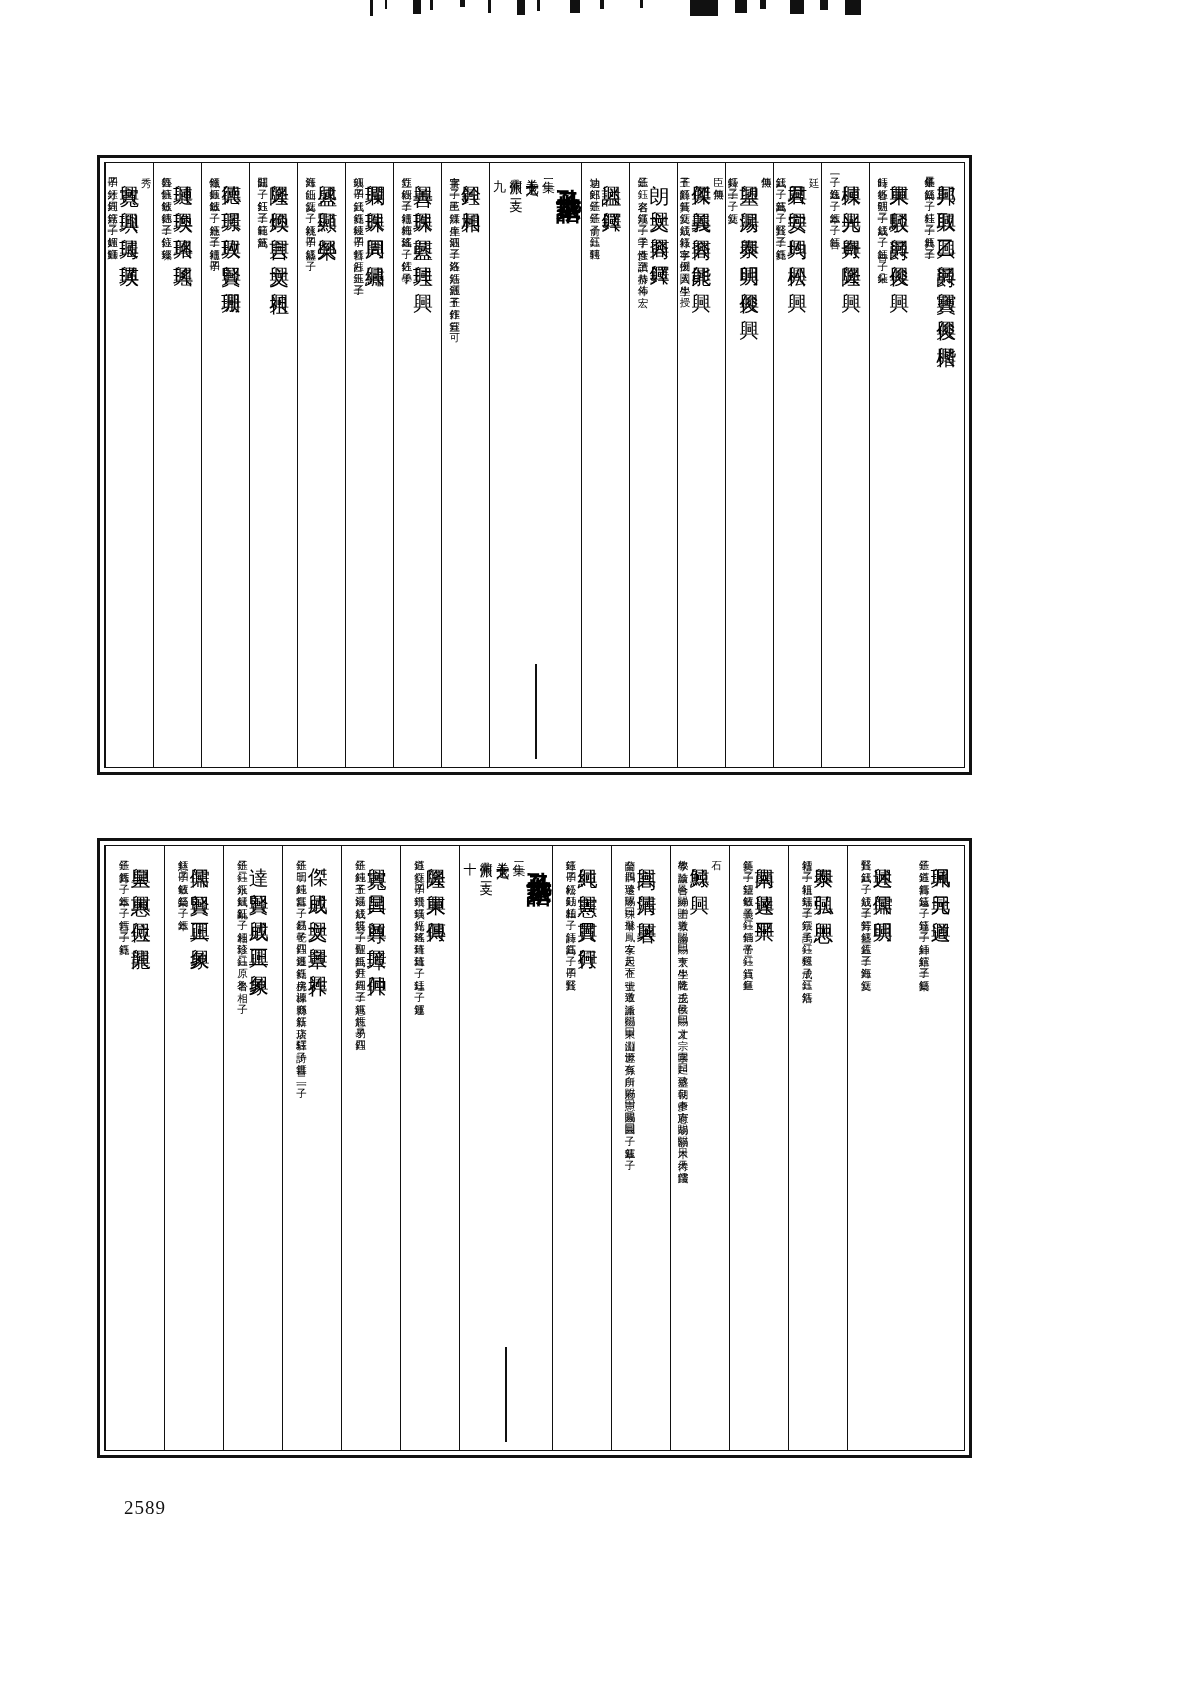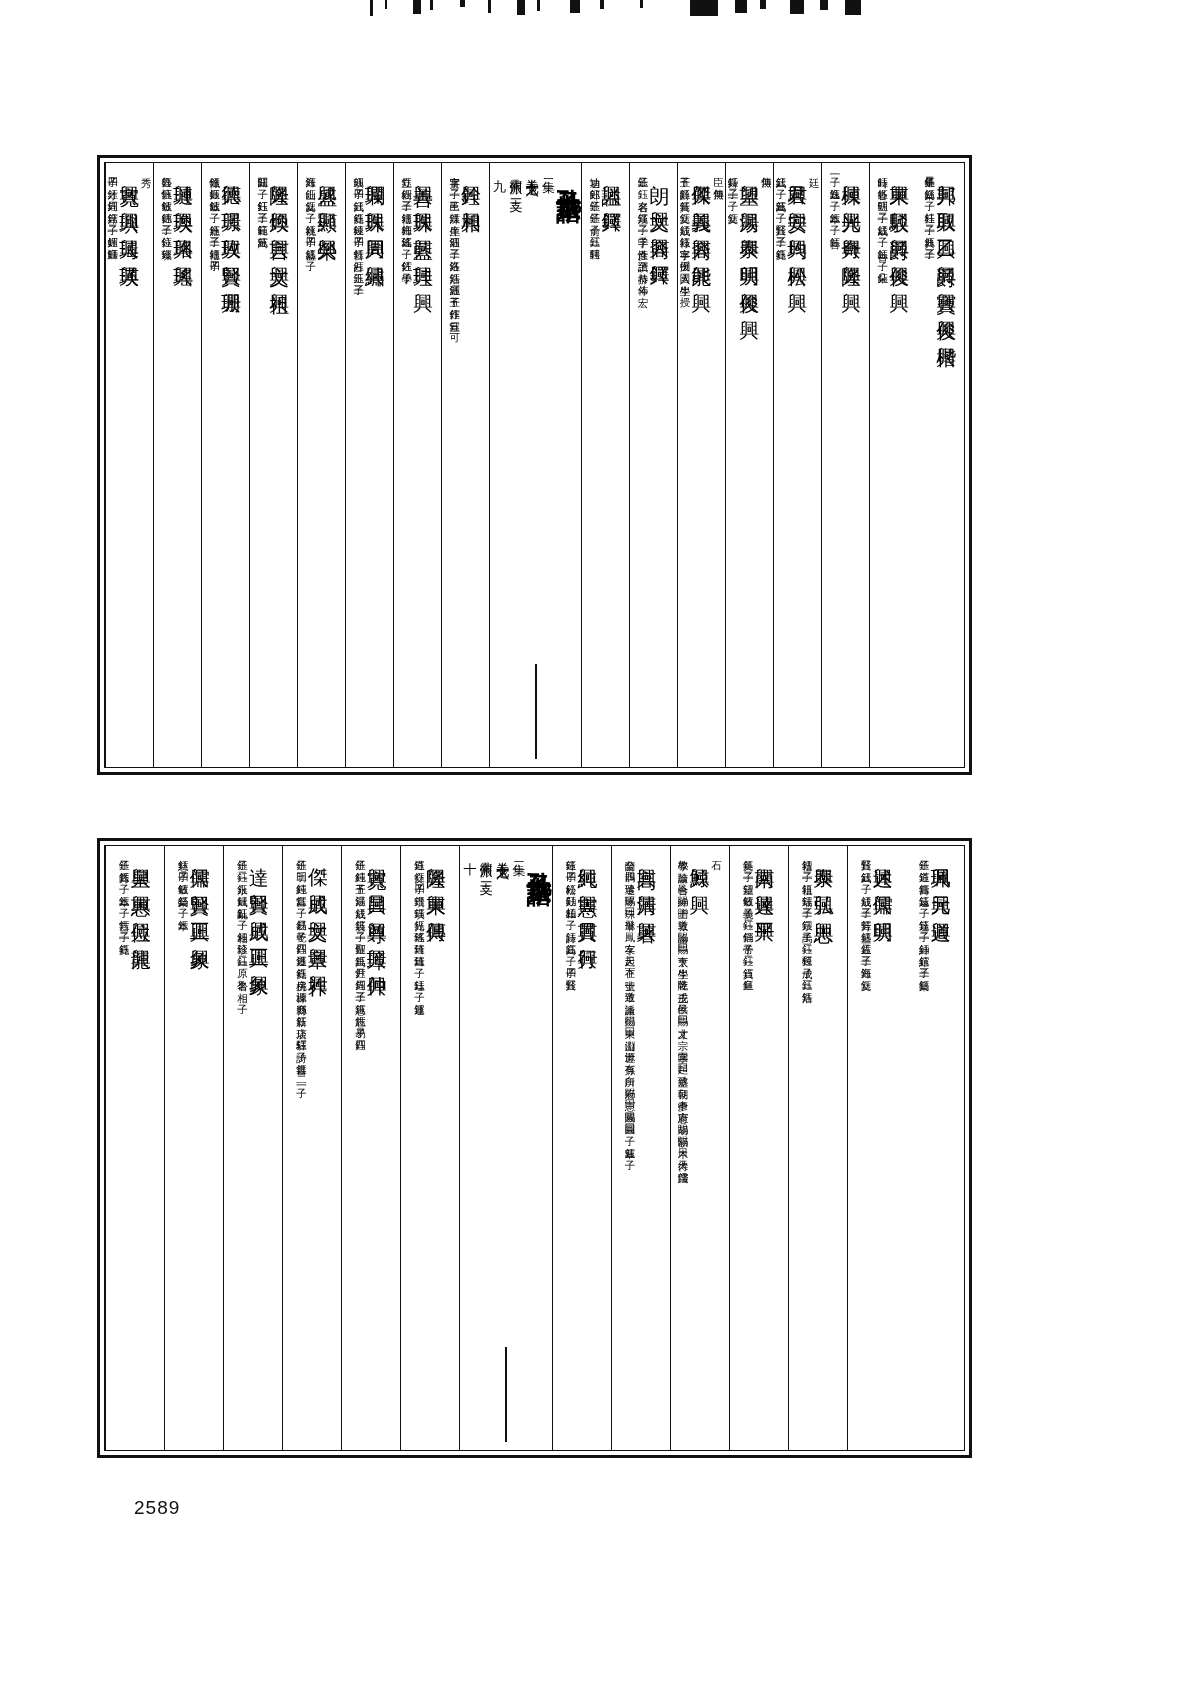--- a/index.html
+++ b/index.html
@@ -37,22 +37,22 @@
             display:flex;flex-direction:row;justify-content:center;padding-top:6px;}
   .title-main{writing-mode:vertical-rl;text-orientation:upright;font-size:25px;
               font-weight:bold;letter-spacing:2px;line-height:1.05;}
   .title-sub{writing-mode:vertical-rl;text-orientation:upright;font-size:13px;
              line-height:1.1;letter-spacing:1px;margin-left:2px;}
   .title-sub2{writing-mode:vertical-rl;text-orientation:upright;font-size:13px;
              line-height:1.1;letter-spacing:1px;margin-left:2px;}
   .rulebar{position:absolute;bottom:8px;left:50%;transform:translateX(-50%);
            width:2px;height:95px;background:#111;}
 
-  .pagenum{position:absolute;left:134px;top:1497px;font-size:19px;color:#111;
-           font-family:Liberation Sans, sans-serif;letter-spacing:1px;}
+  .pagenum{position:absolute;left:124px;top:1497px;font-size:19px;color:#111;
+           font-family:Liberation Serif, serif;letter-spacing:1px;}
 </style>
 </head>
 <body>
 
 <div class="page">
 
   <div class="topstrip">
     <div class="tick" style="left:370px;top:0;width:3px;height:16px;"></div>
     <div class="tick" style="left:385px;top:0;width:2px;height:9px;"></div>
     <div class="tick" style="left:413px;top:0;width:8px;height:14px;"></div>

